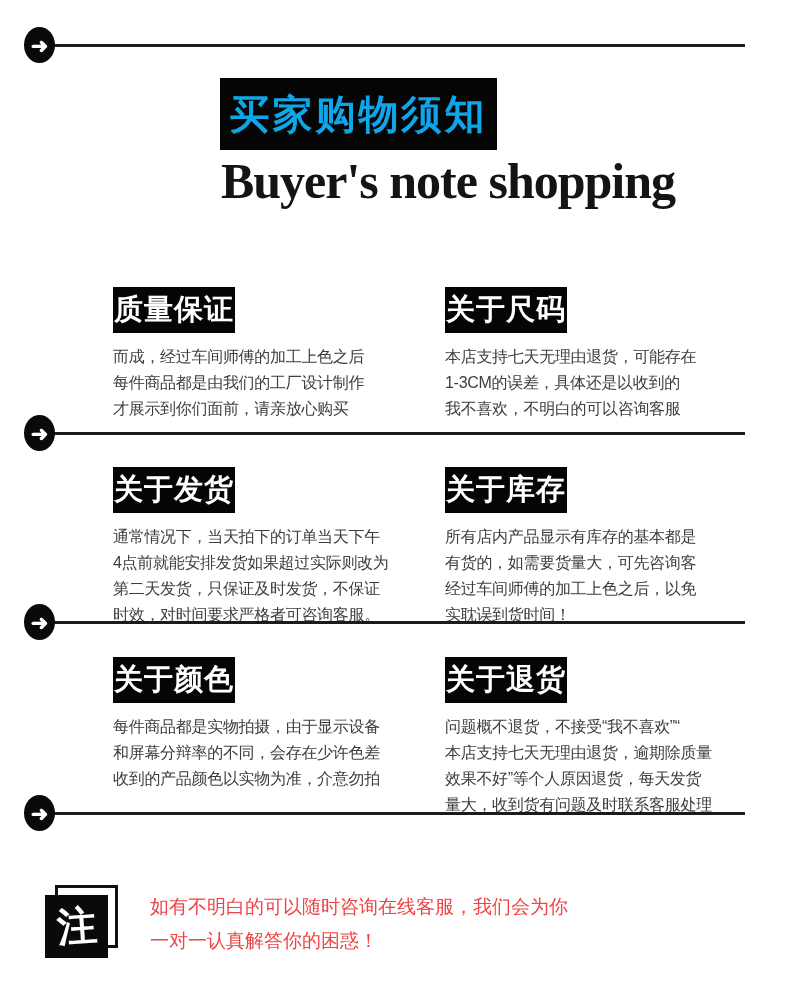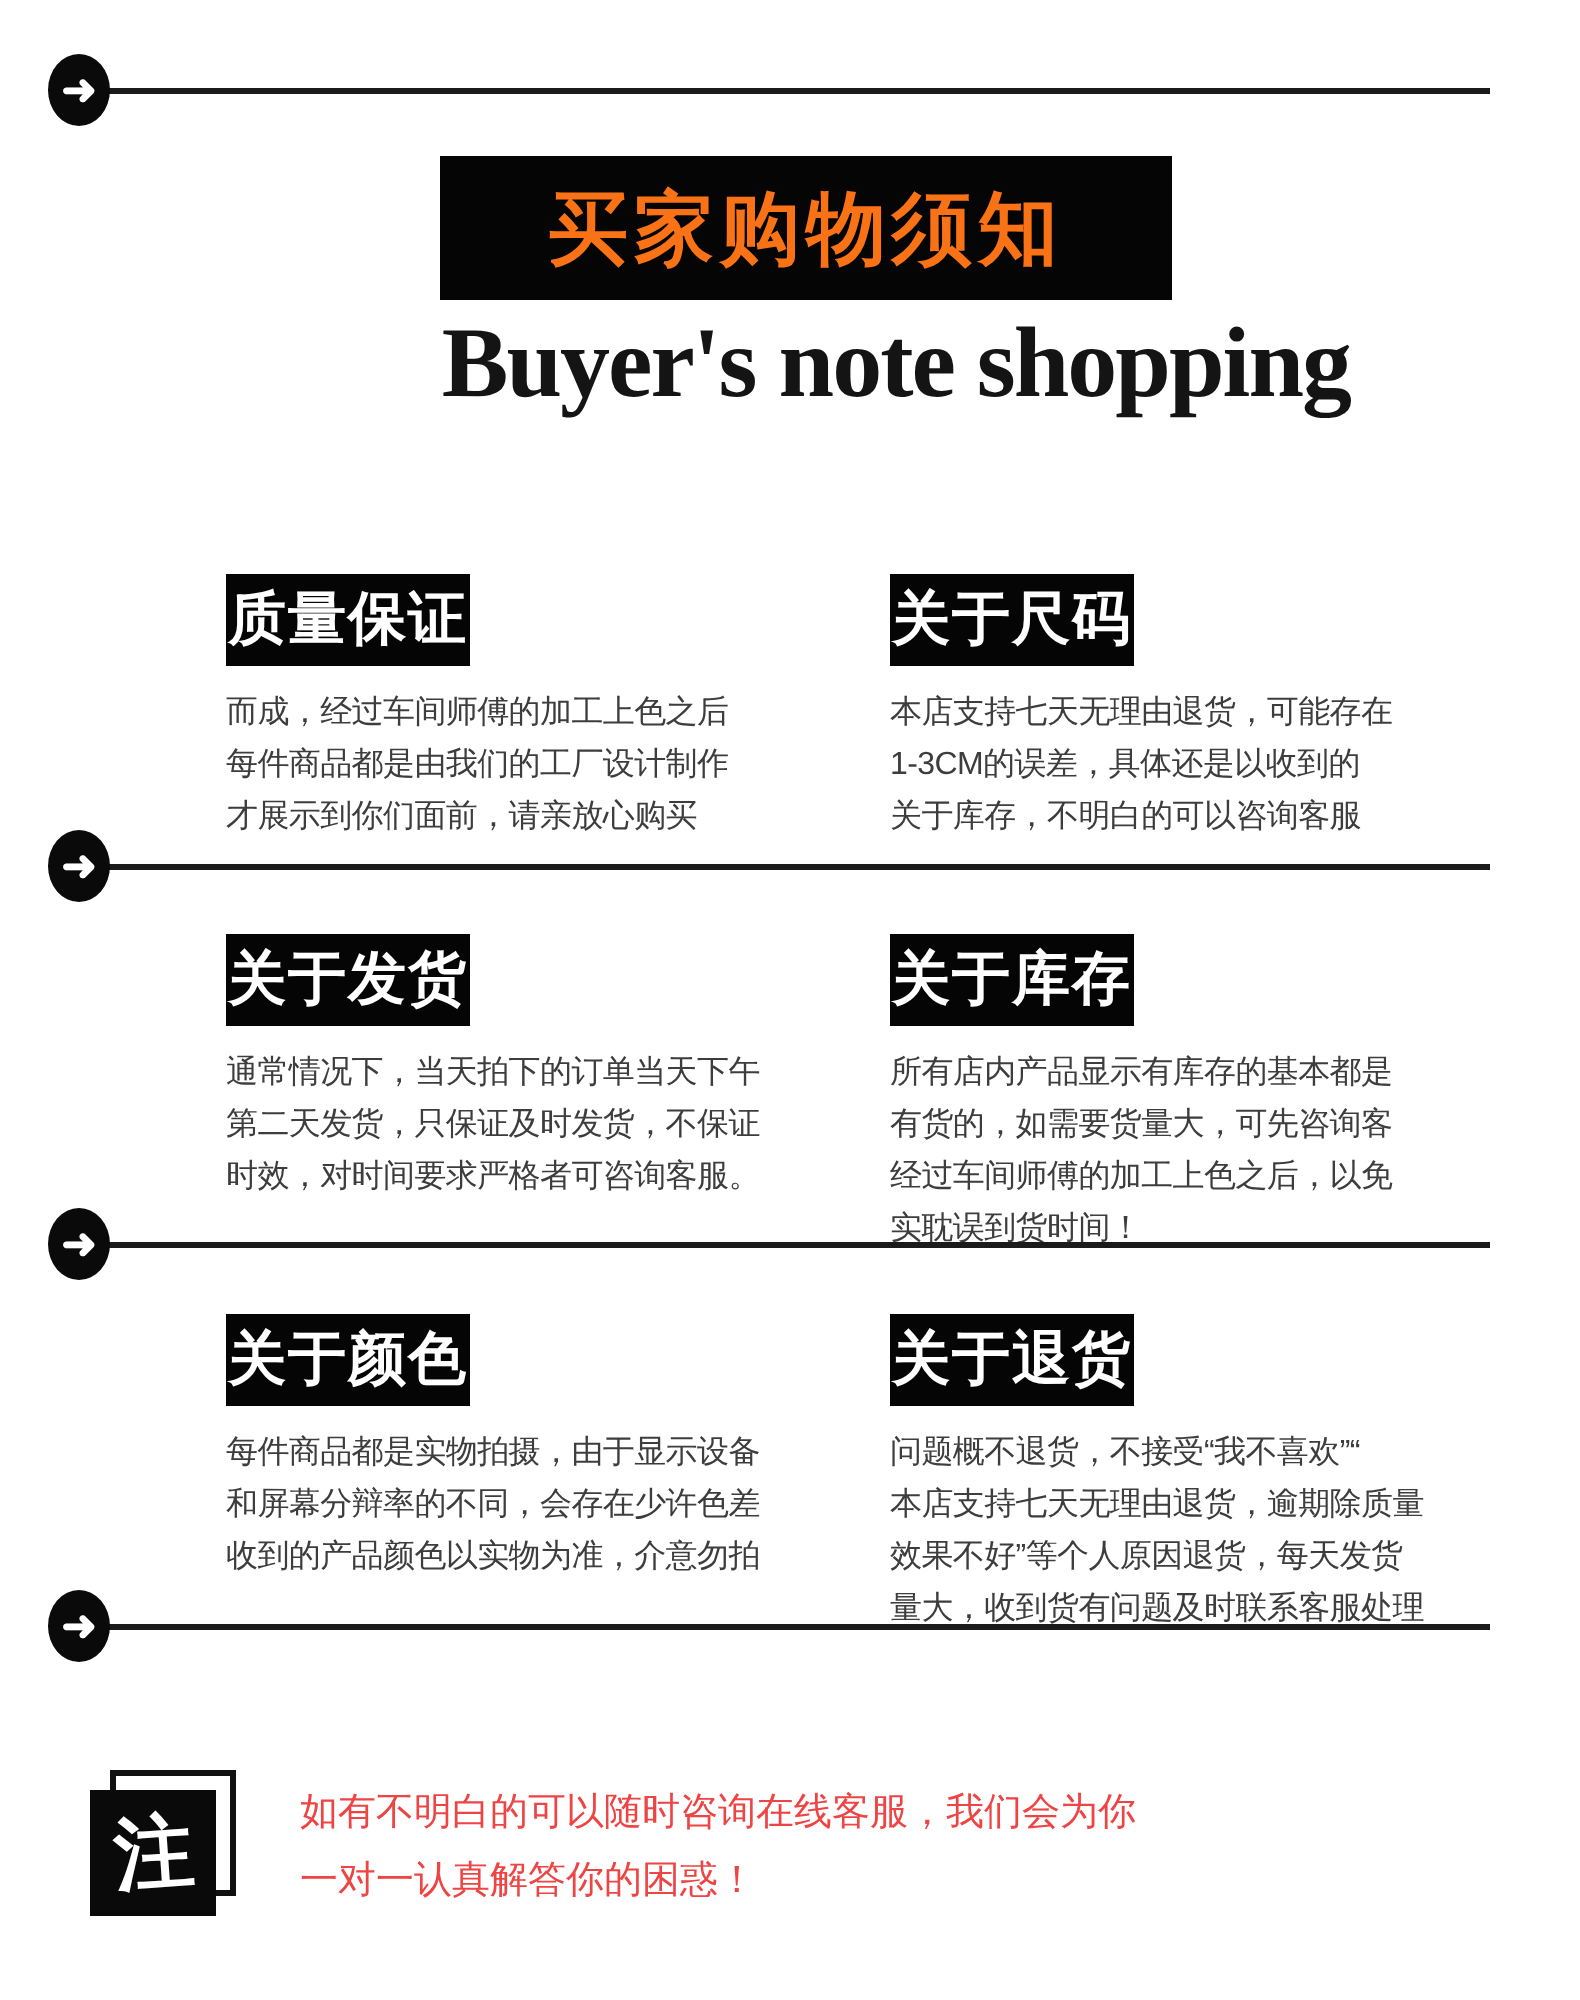--- a/index.html
+++ b/index.html
@@ -19,22 +19,22 @@
   .divider-dot{
     position:absolute;left:0;top:0;width:31px;height:36px;
     border-radius:50%;background:#0a0a0a;color:#ffffff;
     display:flex;align-items:center;justify-content:center;
     font-size:21px;font-weight:bold;line-height:1;
   }
   .d1{top:27px}.d2{top:415px}.d3{top:604px}.d4{top:795px}
 
   
   .title-box{
-    position:absolute;left:220px;top:78px;width:366px;height:72px;
-    background:#050505;color:#f97316;
+    position:absolute;left:220px;top:78px;width:277px;height:72px;
+    background:#050505;color:#0ea5e9;
     display:flex;align-items:center;justify-content:center;
     font-size:40px;font-weight:bold;letter-spacing:3px;
   }
   .subtitle{
     position:absolute;left:115px;top:152px;width:560px;
     text-align:right;
     font-family:Liberation Serif, serif;
     font-size:50px;font-weight:600;letter-spacing:-1px;color:#141414;
   }
 
@@ -96,33 +96,34 @@
       <div>每件商品都是由我们的工厂设计制作</div>
       <div>才展示到你们面前，请亲放心购买</div>
     </div>
   </div>
 
   <div class="section s1">
     <div class="section-header">关于尺码</div>
     <div class="section-body">
       <div>本店支持七天无理由退货，可能存在</div>
       <div>1-3CM的误差，具体还是以收到的</div>
-      <div>关于库存，不明白的可以咨询客服</div>
+      <div>我不喜欢，不明白的可以咨询客服</div>
     </div>
   </div>
 
   <div class="divider d2">
     <div class="divider-line"></div>
     <div class="divider-dot">➜</div>
   </div>
 
   <div class="section s2">
     <div class="section-header">关于发货</div>
     <div class="section-body">
       <div>通常情况下，当天拍下的订单当天下午</div>
+      <div>4点前就能安排发货如果超过实际则改为</div>
       <div>第二天发货，只保证及时发货，不保证</div>
       <div>时效，对时间要求严格者可咨询客服。</div>
     </div>
   </div>
 
   <div class="section s3">
     <div class="section-header">关于库存</div>
     <div class="section-body">
       <div>所有店内产品显示有库存的基本都是</div>
       <div>有货的，如需要货量大，可先咨询客</div>

